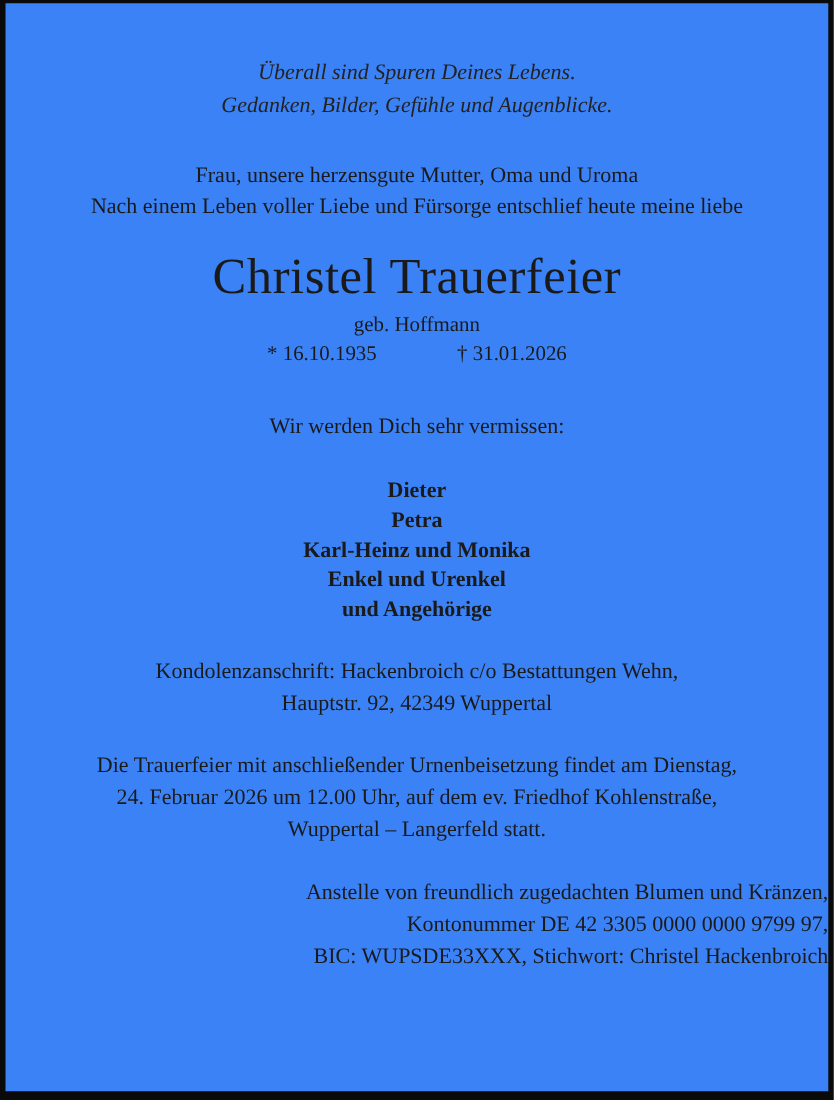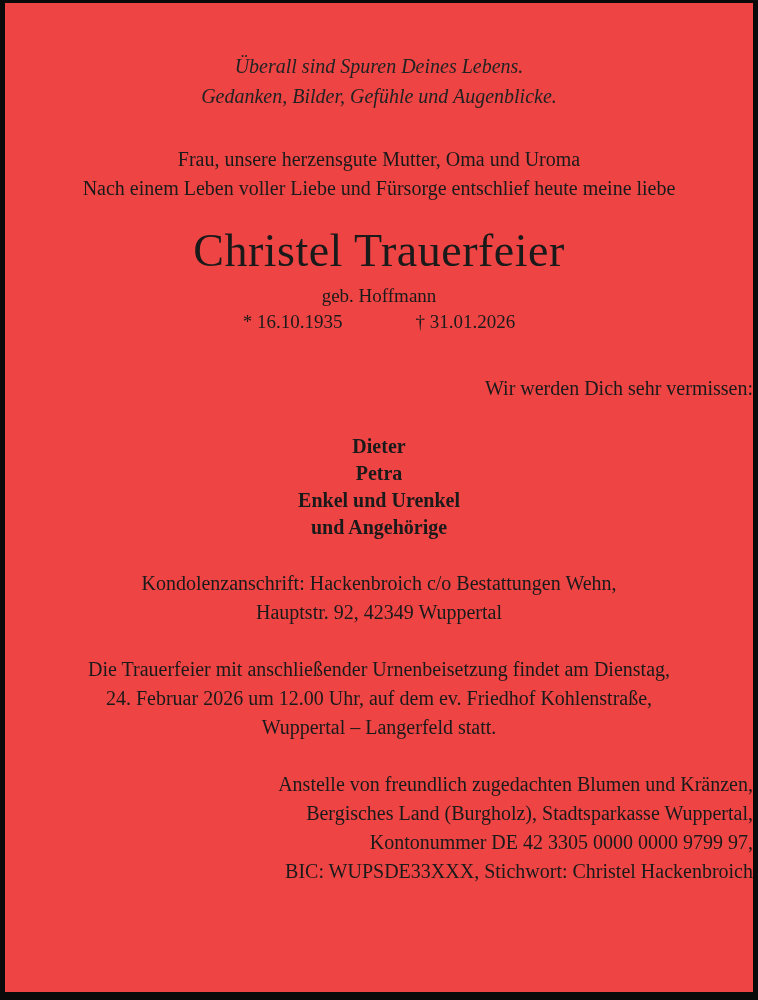--- a/index.html
+++ b/index.html
@@ -10,21 +10,21 @@
     font-family: "Liberation Serif", serif;
     color: #1a1a1a;
   }
   .notice-frame {
     width: 758px;
     height: 1000px;
     border-top: 3px solid #0a0a0a;
     border-right: 5px solid #0a0a0a;
     border-bottom: 8px solid #0a0a0a;
     border-left: 5px solid #0a0a0a;
-    background: #ef4444;
+    background: #3b82f6;
     overflow: hidden;
   }
   .content {
     width: 100%;
     padding-top: 48px;
     text-align: center;
   }
   .epigraph {
     font-style: italic;
     font-size: 20px;
@@ -53,21 +53,20 @@
     line-height: 26px;
     display: flex;
     justify-content: center;
     gap: 73px;
   }
   .dates .date-item { white-space: nowrap; }
   .farewell {
     margin-top: 38px;
     font-size: 20px;
     line-height: 30px;
-    text-align: right;
   }
   .mourners {
     margin-top: 30px;
     font-size: 20px;
     line-height: 27px;
     font-weight: 700;
     list-style: none;
   }
   .condolence {
     margin-top: 28px;
@@ -115,36 +114,36 @@
         <span>†</span>
         <span>31.01.2026</span>
       </span>
     </div>
 
     <div class="farewell">Wir werden Dich sehr vermissen:</div>
 
     <ul class="mourners">
       <li>Dieter</li>
       <li>Petra</li>
+      <li>Karl-Heinz und Monika</li>
       <li>Enkel und Urenkel</li>
       <li>und Angehörige</li>
     </ul>
 
     <div class="condolence">
       <div>Kondolenzanschrift: Hackenbroich c/o Bestattungen Wehn,</div>
       <div>Hauptstr. 92, 42349 Wuppertal</div>
     </div>
 
     <div class="funeral">
       <div>Die Trauerfeier mit anschließender Urnenbeisetzung findet am Dienstag,</div>
       <div>24. Februar 2026 um 12.00 Uhr, auf dem ev. Friedhof Kohlenstraße,</div>
       <div>Wuppertal – Langerfeld statt.</div>
     </div>
 
     <div class="donation">
       <div>Anstelle von freundlich zugedachten Blumen und Kränzen,</div>
-      <div>Bergisches Land (Burgholz), Stadtsparkasse Wuppertal,</div>
       <div>Kontonummer DE 42 3305 0000 0000 9799 97,</div>
       <div>BIC: WUPSDE33XXX, Stichwort: Christel Hackenbroich</div>
     </div>
 
   </div>
 </div>
 
 </body></html>

